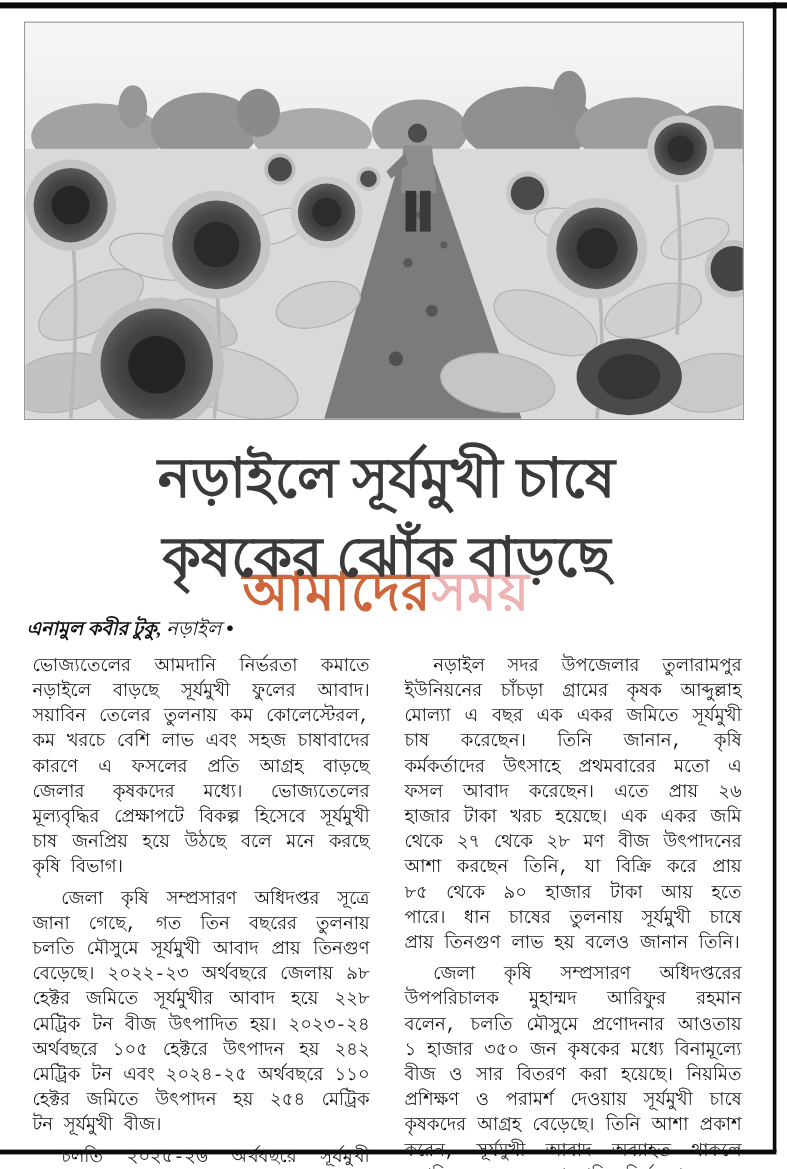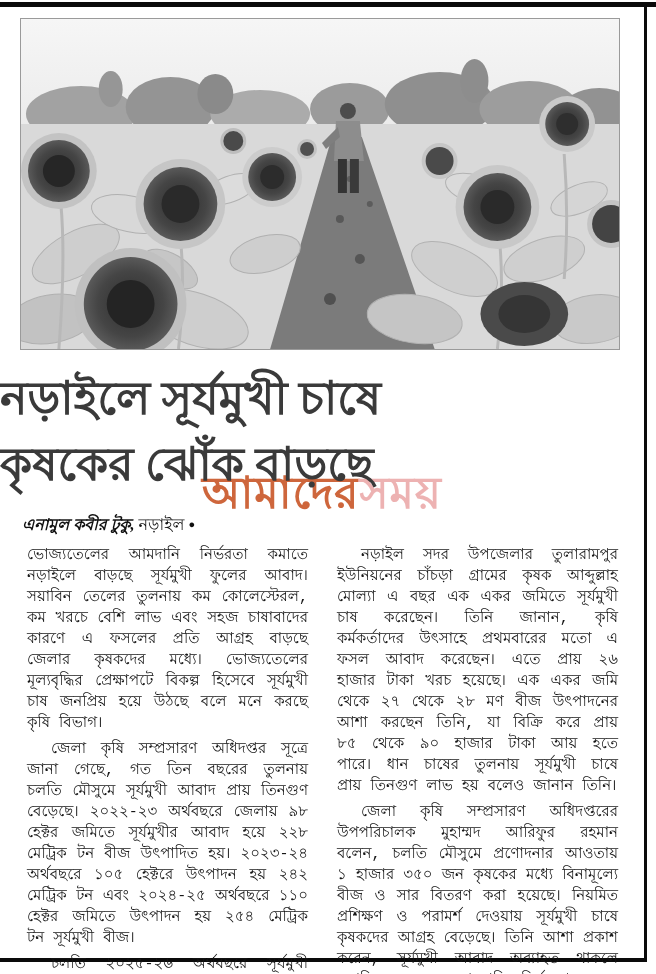--- a/index.html
+++ b/index.html
@@ -14,37 +14,37 @@
   .rule-bottom{position:absolute;left:0;top:958px;width:647px;height:4px;background:#0a0a0a;}
 
   .photo-frame{
     position:absolute;left:20px;top:18px;width:600px;height:332px;
     border:1px solid #9a9a9a;background:#f4f4f4;box-sizing:border-box;
   }
   .photo-frame svg{display:block;width:100%;height:100%;}
 
   .headline{
     position:absolute;left:0;top:366px;width:644px;
-    text-align:left;font-weight:bold;color:#3a3a3a;
+    text-align:center;font-weight:bold;color:#3a3a3a;
     font-size:46px;line-height:66px;z-index:2;letter-spacing:0;
   }
   .watermark{
     position:absolute;left:0;top:460px;width:644px;text-align:center;
     font-size:44px;font-weight:bold;z-index:1;opacity:0.8;
     letter-spacing:1px;white-space:nowrap;
   }
   .watermark .wm-green{color:#c2410c;margin-top:13px;}
   .watermark .wm-red{color:#e9a0a0;margin-top:12px;}
 
   .byline{
     position:absolute;left:22px;top:514px;width:300px;
     font-size:16px;color:#101010;line-height:20px;
   }
   .byline .author{font-weight:bold;font-style:italic;}
-  .byline .place{}
+  .byline .place{font-style:italic;}
   .byline .dot{font-size:11px;vertical-align:2px;}
 
   .col{
     position:absolute;top:540px;width:291px;
     font-size:15px;line-height:21px;text-align:justify;
     color:#161616;
   }
   .col-left{left:22px;}
   .col-right{left:332px;}
   .col p{margin:5px;text-indent:24px;font-family:Liberation Mono, monospace;}

